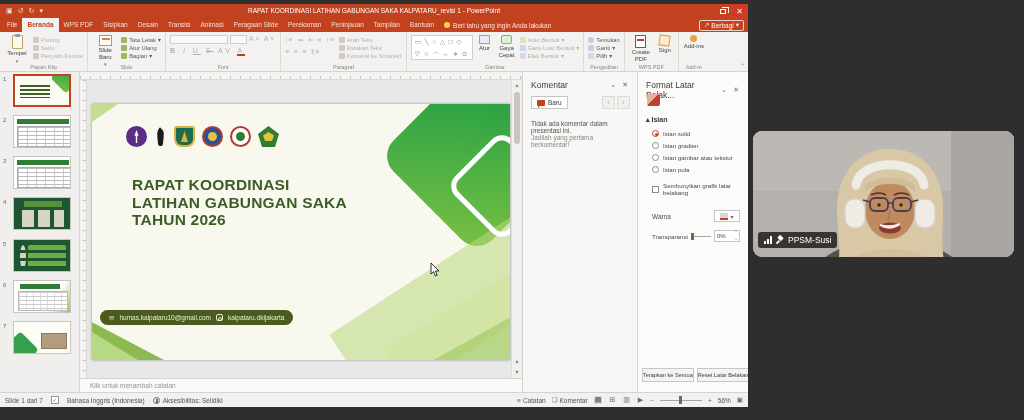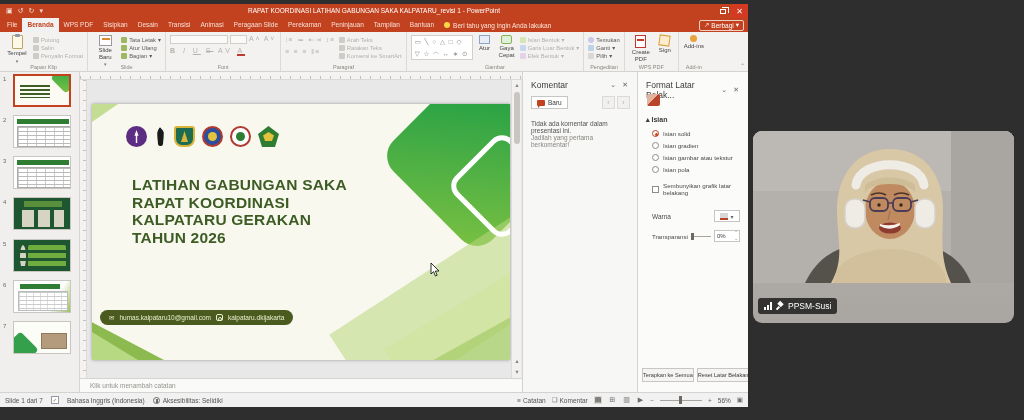--- a/index.html
+++ b/index.html
@@ -169,21 +169,21 @@
   .viewbtn { font-size:7px; color:#6d6a66; padding:0 1px; }
   .viewbtn.on { color:#2b2a28; background:#dcdad7; }
   .zoomtrack { width:42px; height:1px; background:#a8a5a0; position:relative; }
   .zoomtrack::before { content:""; position:absolute; left:19px; top:-3.5px; width:3px; height:8px; background:#6d6a66; }
   .spell-ic { width:8px; height:8px; background:#fff; border:1px solid #9a97a3; font-size:5px; line-height:7px; text-align:center; color:#4a7a2c; }
   .acc-ic { width:7px; height:7px; border:1px solid #6d6a66; border-radius:50%; position:relative; }
   .acc-ic::before { content:""; position:absolute; left:2.5px; top:1px; width:1.5px; height:4.5px; background:#6d6a66; }
 
   
   .vpanel { left:748px; top:0; width:276px; height:420px; background:#2e2e2e; }
-  .vtile { position:absolute; left:5px; top:131px; width:261px; height:192px; border-radius:9px; overflow:hidden; background:linear-gradient(#bab7b2,#a9a6a1); }
+  .vtile { position:absolute; left:5px; top:131px; width:261px; height:126px; border-radius:9px; overflow:hidden; background:linear-gradient(#bab7b2,#a9a6a1); }
   .nametag { position:absolute; left:5px; bottom:9px; height:16px; background:rgba(18,18,18,.78); border-radius:3px; display:flex; align-items:center; gap:4px; padding:0 6px; color:#fff; font-size:8.5px; }
   .bars { display:flex; align-items:flex-end; gap:1px; height:8px; }
   .bars i { display:block; width:2px; background:#fff; }
   .pin-ic { width:8px; height:8px; position:relative; }
   .pin-ic::before { content:""; position:absolute; left:2px; top:0; width:5px; height:4px; background:#fff; transform:rotate(45deg); }
   .pin-ic::after { content:""; position:absolute; left:1px; top:4px; width:1.5px; height:4px; background:#fff; transform:rotate(45deg); }
 </style>
 </head>
 <body>
 
@@ -440,23 +440,22 @@
         <div class="logos">
           <span class="logo lg-wosm"></span>
           <span class="logo lg-tunas"></span>
           <span class="logo lg-jakarta"></span>
           <span class="logo lg-shield"></span>
           <span class="logo lg-round"></span>
           <span class="logo lg-penta"></span>
         </div>
 
         <div class="slide-title">
+          <div>RAPAT KOORDINASI</div>
           <div>LATIHAN GABUNGAN SAKA</div>
-          <div>RAPAT KOORDINASI</div>
-          <div>KALPATARU GERAKAN</div>
           <div>TAHUN 2026</div>
         </div>
 
         <div class="contact-pill">
           <span>✉</span>
           <span>humas.kalpataru10@gmail.com</span>
           <span class="ig-ic"></span>
           <span>kalpataru.dkijakarta</span>
         </div>
       </div>

